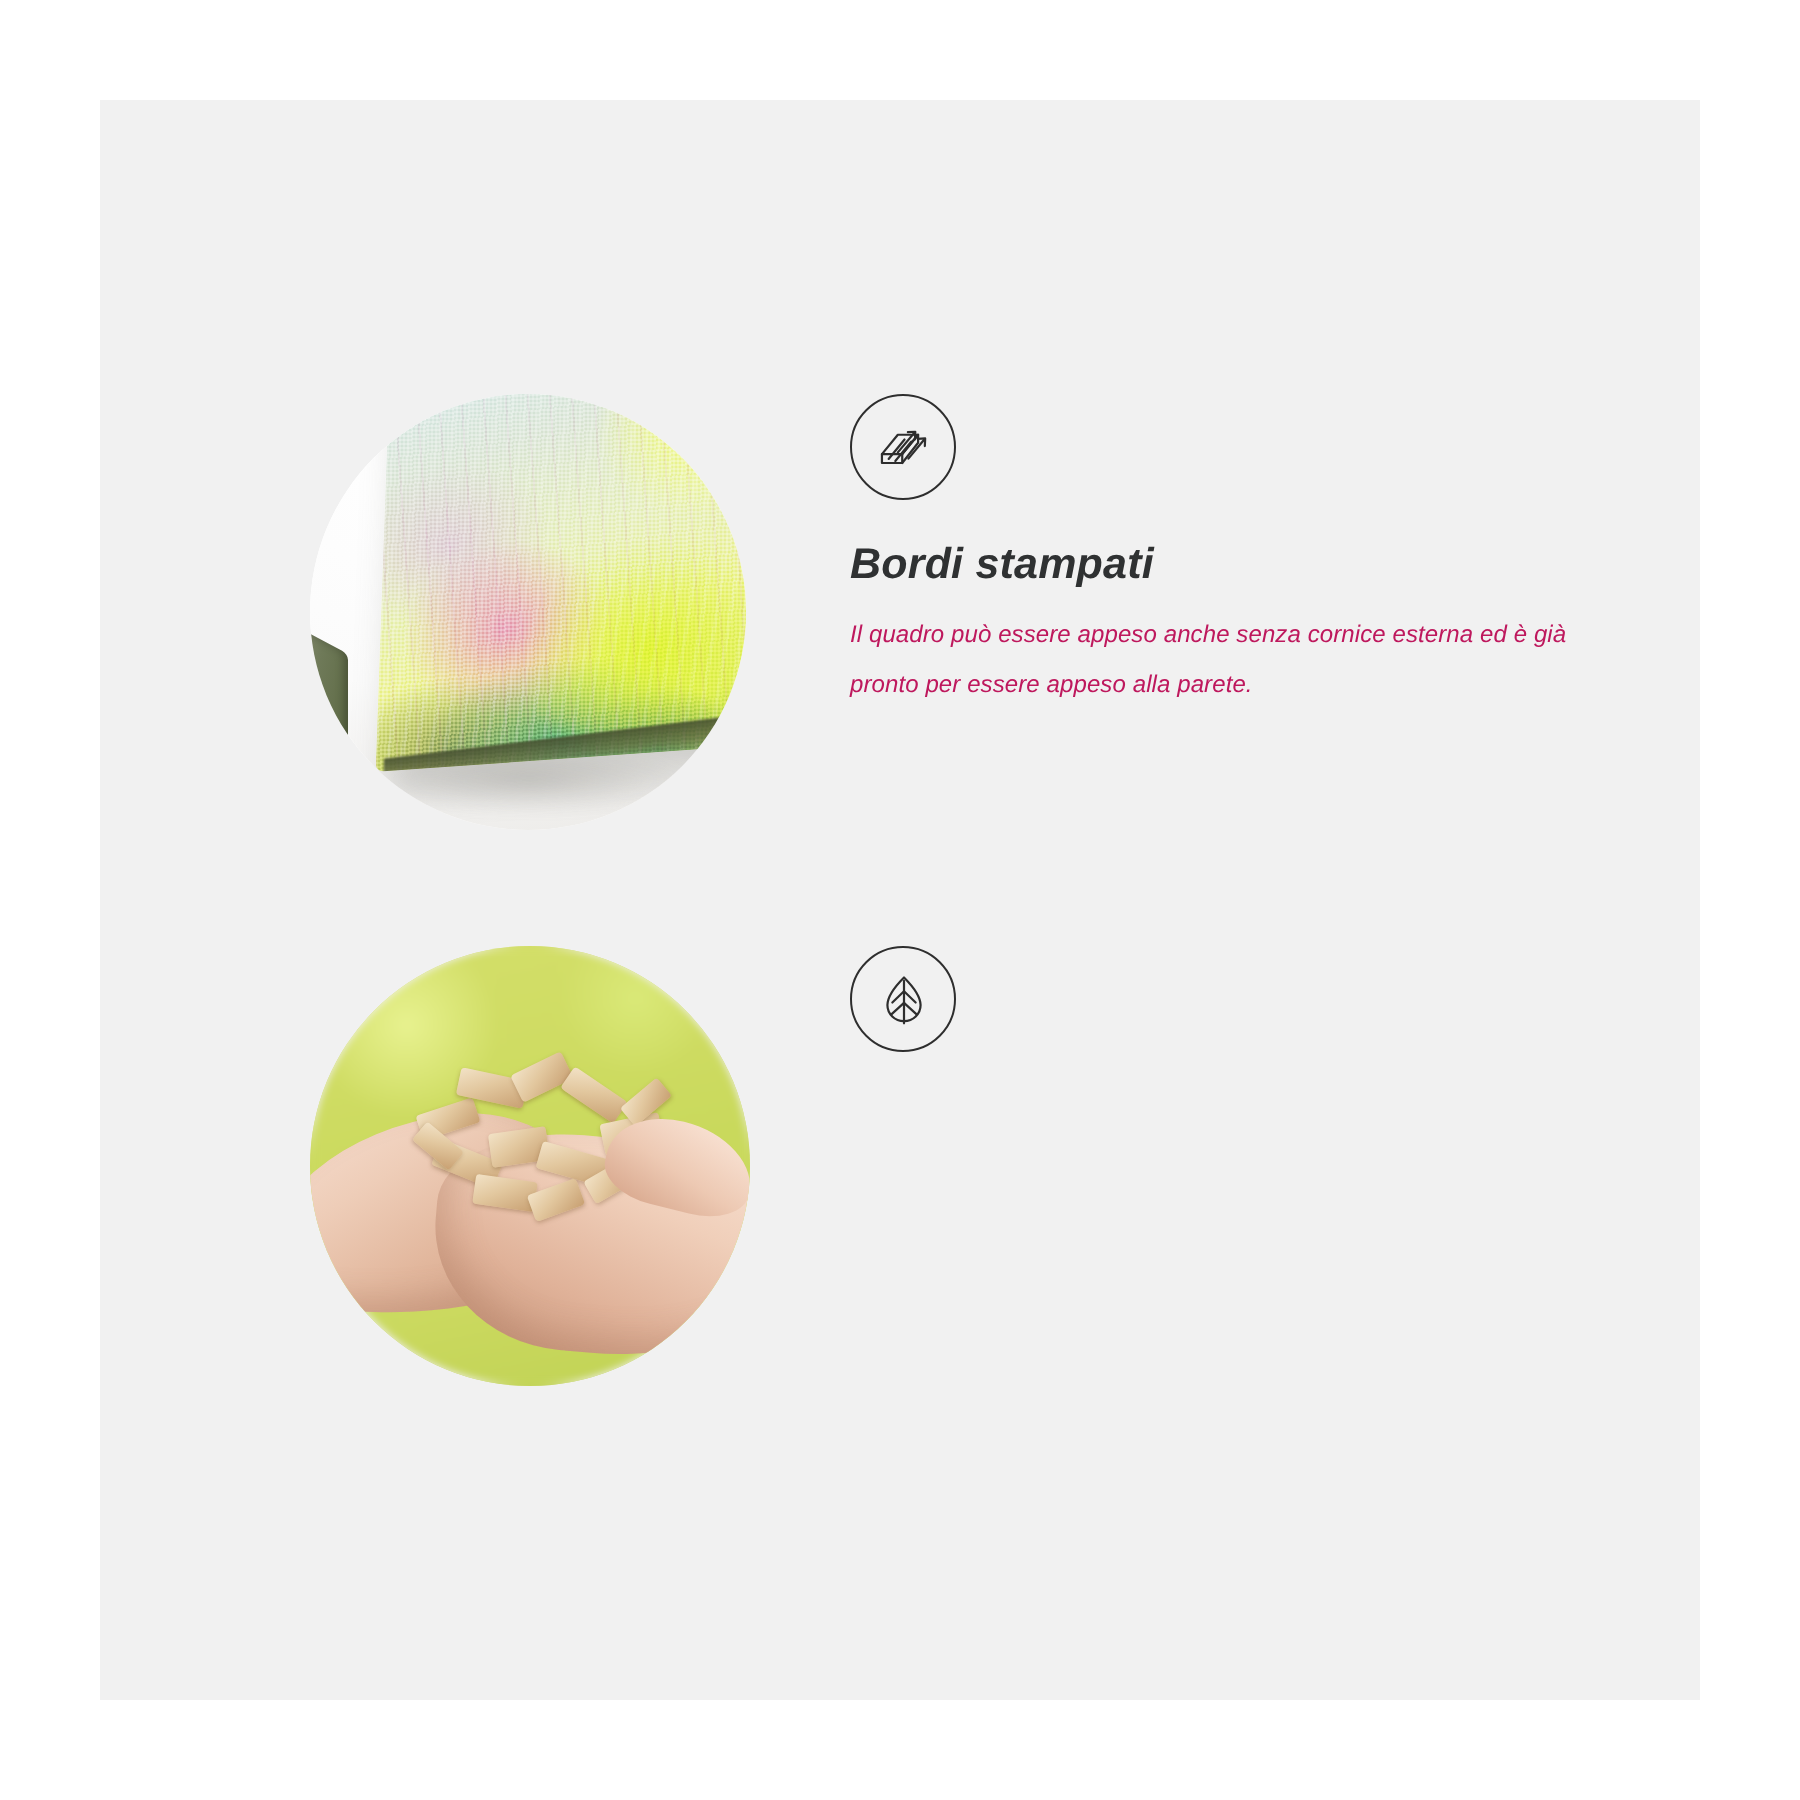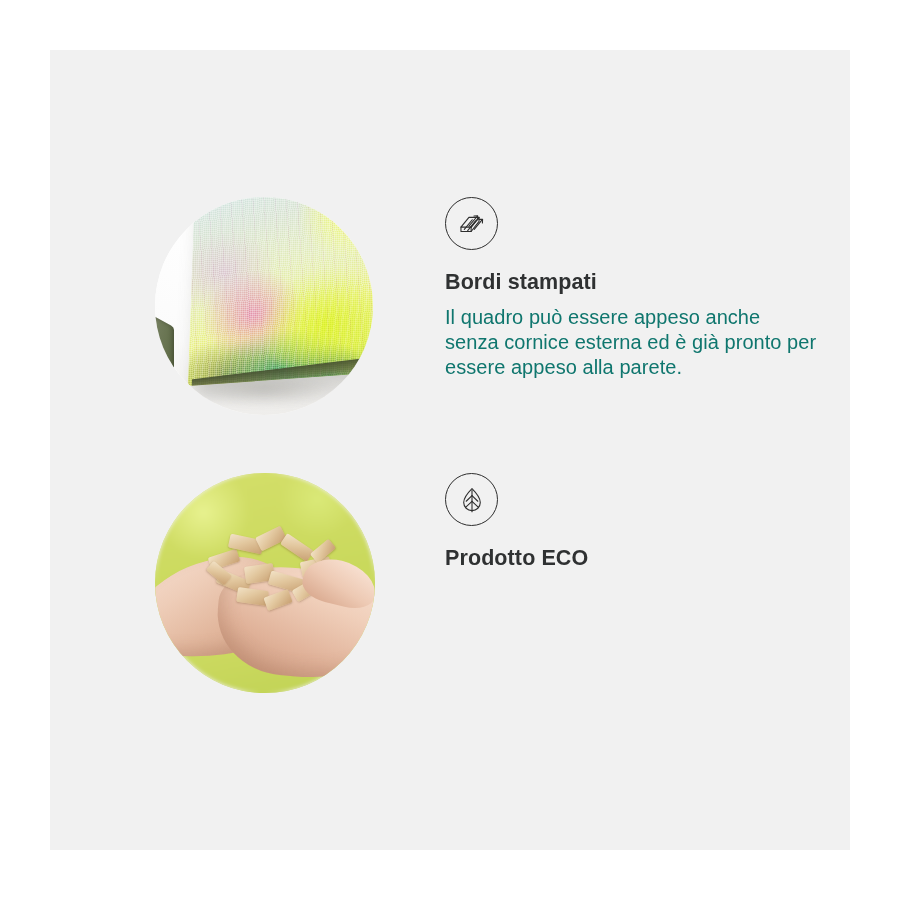--- a/index.html
+++ b/index.html
@@ -219,22 +219,23 @@
   .c8  { left: 66px;  top: 44px; width: 35px; height: 14px; transform: rotate(16deg); }
   .c9  { left: 90px;  top: 52px; width: 28px; height: 13px; transform: rotate(-30deg); }
   .c10 { left: 34px;  top: 58px; width: 31px; height: 15px; transform: rotate(8deg); }
   .c11 { left: 62px;  top: 62px; width: 26px; height: 14px; transform: rotate(-20deg); }
   .c12 { left: 4px;   top: 36px; width: 24px; height: 12px; transform: rotate(40deg); }
   .c13 { left: 108px; top: 14px; width: 24px; height: 12px; transform: rotate(-40deg); }
 
   
   .textcol {
     position: absolute;
-    left: 395px;
+    left: 375px;
     width: 372px;
+    font-style: italic;
   }
   .icon-badge {
     width: 53px;
     height: 53px;
     border: 1.6px solid #2e2e2e;
     border-radius: 50%;
     box-sizing: border-box;
     display: flex;
     align-items: center;
     justify-content: center;
@@ -242,23 +243,23 @@
   .feature-title {
     margin: 20px 0 0 0;
     font-size: 21.5px;
     font-weight: 600;
     color: #2f3132;
     letter-spacing: .1px;
     line-height: 1.2;
   }
   .feature-desc {
     margin: 9px 0 0 0;
-    font-size: 20px;
+    font-size: 12px;
     font-weight: 400;
-    color: #0f766e;
+    color: #be185d;
     line-height: 25px;
     letter-spacing: .05px;
   }
 </style>
 </head>
 <body>
 
 <div class="page">
   <div class="panel">
 
@@ -329,18 +330,17 @@
           <svg width="30" height="30" viewBox="0 0 34 34" fill="none" stroke="#2e2e2e" stroke-width="1.25" stroke-linecap="round" stroke-linejoin="round">
             <path d="M17 4.2 C23.2 10.4 26.4 15.4 26.4 19.9 C26.4 25.0 22.2 29.0 17 29.0
                      C11.8 29.0 7.6 25.0 7.6 19.9 C7.6 15.4 10.8 10.4 17 4.2 Z"></path>
             <path d="M17 6.2 L17 30.2"></path>
             <path d="M17 12.0 L10.4 18.4"></path>
             <path d="M17 12.0 L23.6 18.4"></path>
             <path d="M17 18.6 L10.0 25.0"></path>
             <path d="M17 18.6 L24.0 25.0"></path>
           </svg>
         </div>
-        <p class="feature-title">Prodotto ECO</p>
       </div>
     </div>
 
   </div>
 </div>
 
 </body></html>

